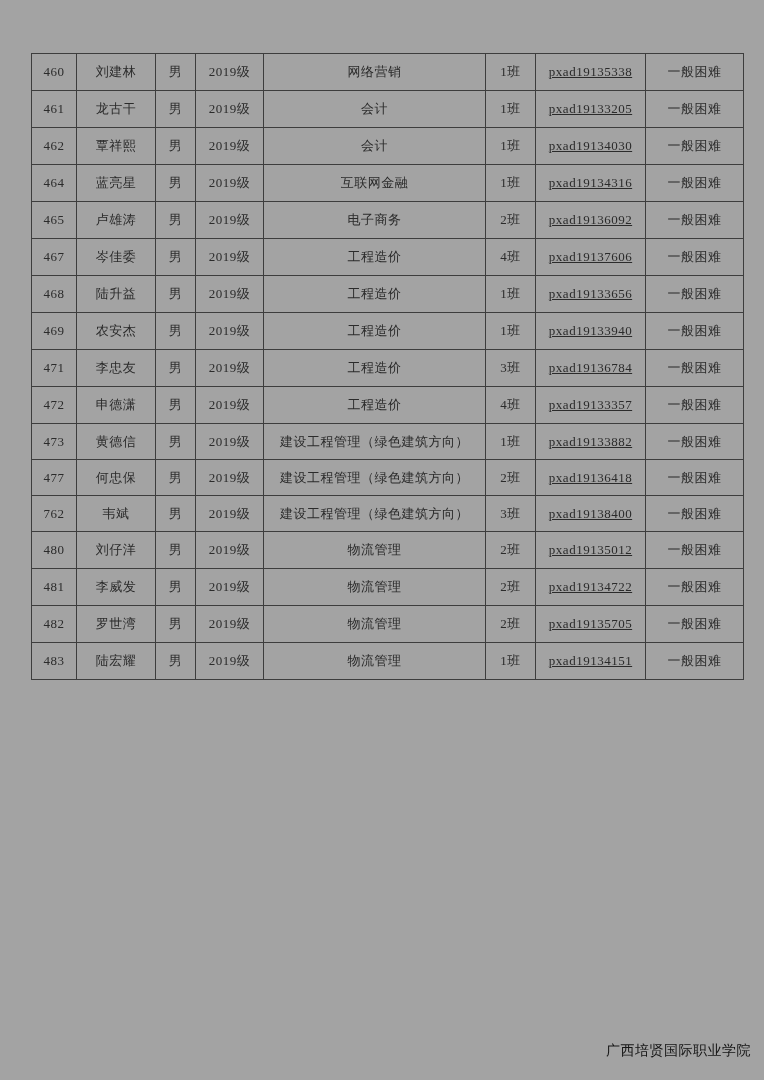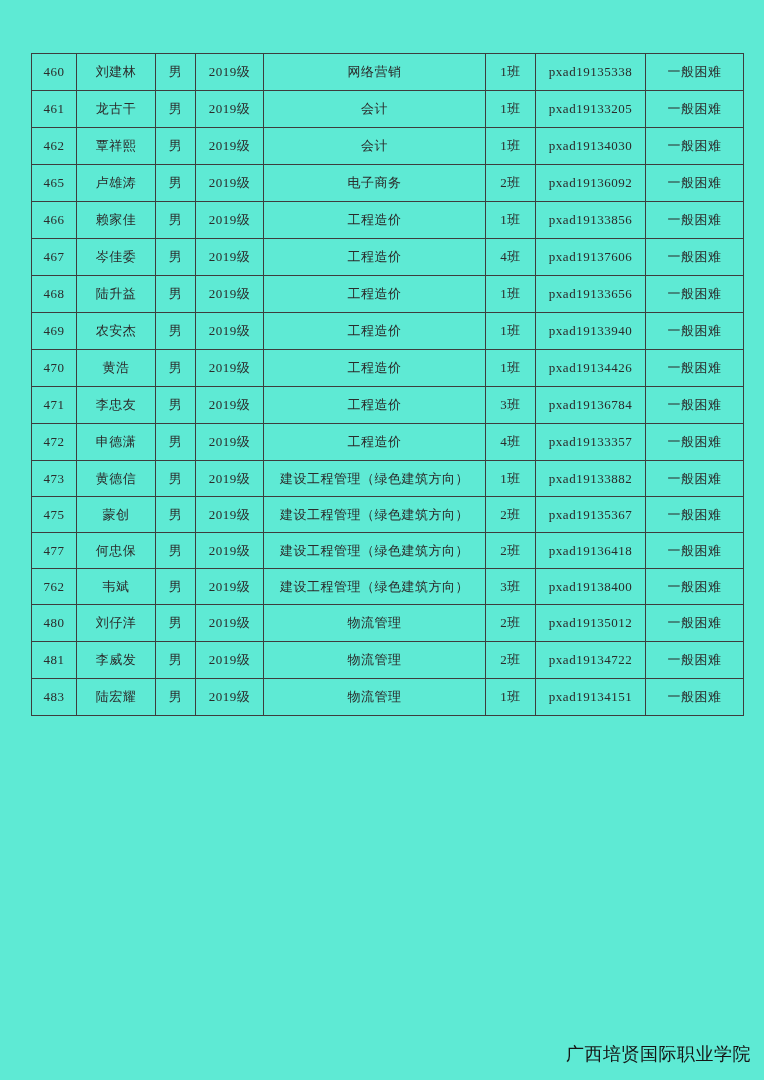--- a/index.html
+++ b/index.html
@@ -4,21 +4,21 @@
 <style>
   html, body {
     margin: 0;
     padding: 0;
     background: #ffffff;
   }
   .page {
     position: relative;
     width: 764px;
     height: 1080px;
-    background: #5eead4;
+    background: #a3a3a3;
     overflow: hidden;
     font-family: "Liberation Serif", "DejaVu Serif", serif;
   }
   table.student-table {
     position: absolute;
     left: 31px;
     top: 53px;
     width: 712px;
     border-collapse: collapse;
     table-layout: fixed;
@@ -32,26 +32,27 @@
     padding: 0 2px;
     overflow: hidden;
     white-space: nowrap;
     letter-spacing: 0.5px;
   }
   tr.row-normal { height: 37px; }
   tr.row-tall   { height: 36px; }
   td.col-id {
     font-family: "Liberation Serif", "DejaVu Serif", serif;
     letter-spacing: 0.3px;
+    text-decoration: underline;
   }
   .footer {
     position: absolute;
     top: 1042px;
     right: 13px;
-    font-size: 18px;
+    font-size: 14px;
     color: #151515;
     letter-spacing: 0.5px;
     font-family: Liberation Mono, monospace;
   }
 </style>
 </head>
 <body>
 
 <div class="page">
 
@@ -91,40 +92,40 @@
     <td class="col-no">462</td>
     <td class="col-name">覃祥熙</td>
     <td class="col-gender">男</td>
     <td class="col-grade">2019级</td>
     <td class="col-major">会计</td>
     <td class="col-class">1班</td>
     <td class="col-id">pxad19134030</td>
     <td class="col-status">一般困难</td>
   </tr>
         <tr class="row-normal">
+    <td class="col-no">464</td>
+    <td class="col-name">蓝亮星</td>
+    <td class="col-gender">男</td>
+    <td class="col-grade">2019级</td>
+    <td class="col-major">互联网金融</td>
+    <td class="col-class">1班</td>
+    <td class="col-id">pxad19134316</td>
+    <td class="col-status">一般困难</td>
+  </tr>
+        <tr class="row-normal">
     <td class="col-no">465</td>
     <td class="col-name">卢雄涛</td>
     <td class="col-gender">男</td>
     <td class="col-grade">2019级</td>
     <td class="col-major">电子商务</td>
     <td class="col-class">2班</td>
     <td class="col-id">pxad19136092</td>
     <td class="col-status">一般困难</td>
   </tr>
         <tr class="row-normal">
-    <td class="col-no">466</td>
-    <td class="col-name">赖家佳</td>
-    <td class="col-gender">男</td>
-    <td class="col-grade">2019级</td>
-    <td class="col-major">工程造价</td>
-    <td class="col-class">1班</td>
-    <td class="col-id">pxad19133856</td>
-    <td class="col-status">一般困难</td>
-  </tr>
-        <tr class="row-normal">
     <td class="col-no">467</td>
     <td class="col-name">岑佳委</td>
     <td class="col-gender">男</td>
     <td class="col-grade">2019级</td>
     <td class="col-major">工程造价</td>
     <td class="col-class">4班</td>
     <td class="col-id">pxad19137606</td>
     <td class="col-status">一般困难</td>
   </tr>
         <tr class="row-normal">
@@ -138,30 +139,20 @@
     <td class="col-status">一般困难</td>
   </tr>
         <tr class="row-normal">
     <td class="col-no">469</td>
     <td class="col-name">农安杰</td>
     <td class="col-gender">男</td>
     <td class="col-grade">2019级</td>
     <td class="col-major">工程造价</td>
     <td class="col-class">1班</td>
     <td class="col-id">pxad19133940</td>
-    <td class="col-status">一般困难</td>
-  </tr>
-        <tr class="row-normal">
-    <td class="col-no">470</td>
-    <td class="col-name">黄浩</td>
-    <td class="col-gender">男</td>
-    <td class="col-grade">2019级</td>
-    <td class="col-major">工程造价</td>
-    <td class="col-class">1班</td>
-    <td class="col-id">pxad19134426</td>
     <td class="col-status">一般困难</td>
   </tr>
         <tr class="row-normal">
     <td class="col-no">471</td>
     <td class="col-name">李忠友</td>
     <td class="col-gender">男</td>
     <td class="col-grade">2019级</td>
     <td class="col-major">工程造价</td>
     <td class="col-class">3班</td>
     <td class="col-id">pxad19136784</td>
@@ -181,30 +172,20 @@
     <td class="col-no">473</td>
     <td class="col-name">黄德信</td>
     <td class="col-gender">男</td>
     <td class="col-grade">2019级</td>
     <td class="col-major">建设工程管理（绿色建筑方向）</td>
     <td class="col-class">1班</td>
     <td class="col-id">pxad19133882</td>
     <td class="col-status">一般困难</td>
   </tr>
         <tr class="row-tall">
-    <td class="col-no">475</td>
-    <td class="col-name">蒙创</td>
-    <td class="col-gender">男</td>
-    <td class="col-grade">2019级</td>
-    <td class="col-major">建设工程管理（绿色建筑方向）</td>
-    <td class="col-class">2班</td>
-    <td class="col-id">pxad19135367</td>
-    <td class="col-status">一般困难</td>
-  </tr>
-        <tr class="row-tall">
     <td class="col-no">477</td>
     <td class="col-name">何忠保</td>
     <td class="col-gender">男</td>
     <td class="col-grade">2019级</td>
     <td class="col-major">建设工程管理（绿色建筑方向）</td>
     <td class="col-class">2班</td>
     <td class="col-id">pxad19136418</td>
     <td class="col-status">一般困难</td>
   </tr>
         <tr class="row-tall">
@@ -231,20 +212,30 @@
     <td class="col-no">481</td>
     <td class="col-name">李威发</td>
     <td class="col-gender">男</td>
     <td class="col-grade">2019级</td>
     <td class="col-major">物流管理</td>
     <td class="col-class">2班</td>
     <td class="col-id">pxad19134722</td>
     <td class="col-status">一般困难</td>
   </tr>
         <tr class="row-normal">
+    <td class="col-no">482</td>
+    <td class="col-name">罗世湾</td>
+    <td class="col-gender">男</td>
+    <td class="col-grade">2019级</td>
+    <td class="col-major">物流管理</td>
+    <td class="col-class">2班</td>
+    <td class="col-id">pxad19135705</td>
+    <td class="col-status">一般困难</td>
+  </tr>
+        <tr class="row-normal">
     <td class="col-no">483</td>
     <td class="col-name">陆宏耀</td>
     <td class="col-gender">男</td>
     <td class="col-grade">2019级</td>
     <td class="col-major">物流管理</td>
     <td class="col-class">1班</td>
     <td class="col-id">pxad19134151</td>
     <td class="col-status">一般困难</td>
   </tr>
       </tbody>

